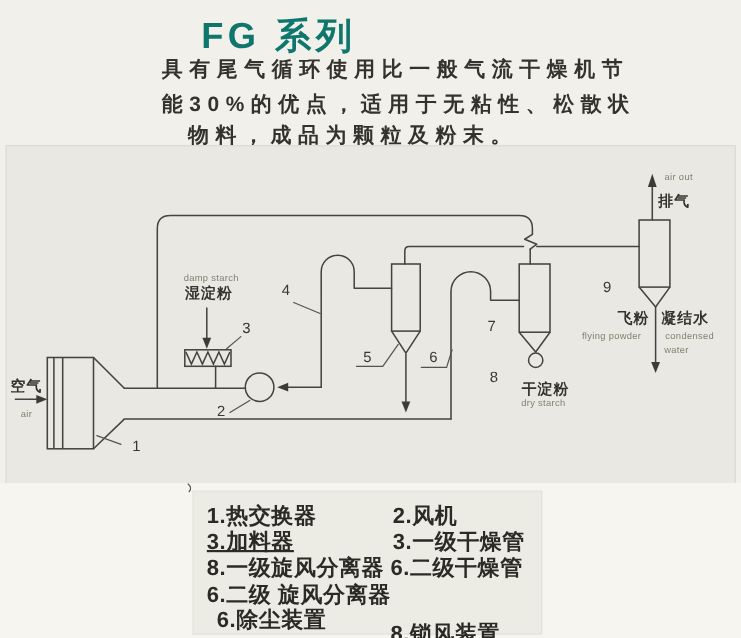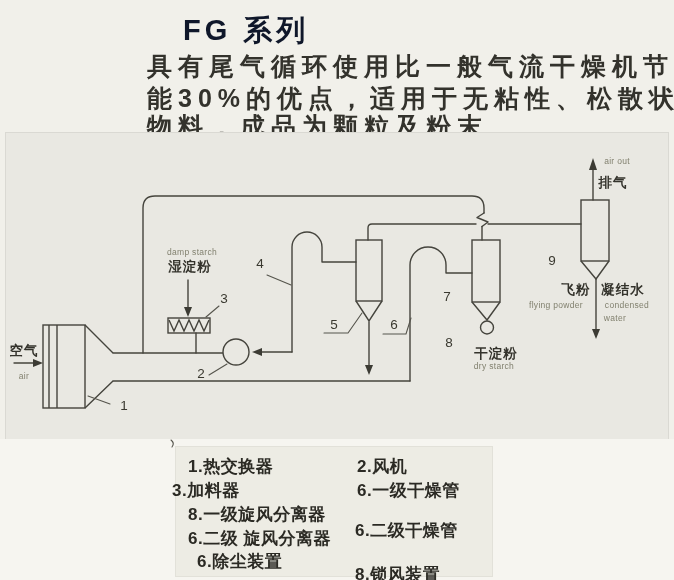--- a/index.html
+++ b/index.html
@@ -8,48 +8,48 @@
     width:674px;height:580px;
     background:#f1f0ea;
     font-family:"Liberation Sans","DejaVu Sans",sans-serif;
     color:#2f2e28;
     overflow:hidden;
   }
   .abs{position:absolute;}
   
   #page-title{
     left:183px;top:11px;
-    font-size:29px;font-weight:700;letter-spacing:4px;
-    color:#0f172a;white-space:nowrap;
+    font-size:33px;font-weight:700;letter-spacing:4px;
+    color:#0f766e;white-space:nowrap;
   }
   .desc-line{
     left:147px;
-    font-size:25px;font-weight:600;letter-spacing:6px;
+    font-size:19px;font-weight:600;letter-spacing:6px;
     color:#33322c;white-space:nowrap;
   }
   #desc-1{top:50px;}
   #desc-2{top:82px;}
-  #desc-3{top:110px;}
+  #desc-3{top:110px;margin-left:24px;}
   
   #diagram-panel{
     left:5px;top:132px;width:662px;height:306px;
     background:#e9e8e2;
     border:1px solid rgba(90,90,80,0.10);
   }
   #lower-area{
     left:0;top:439px;width:674px;height:141px;
     background:#f6f5f0;
   }
   #legend-panel{
     left:175px;top:446px;width:316px;height:129px;
     background:#edece4;
     border:1px solid rgba(90,90,80,0.07);
   }
   .legend-item{
-    font-size:17px;font-weight:600;letter-spacing:0.5px;
+    font-size:20px;font-weight:600;letter-spacing:0.5px;
     color:#2b2a24;white-space:nowrap;text-align:right;
   }
   #svg-overlay{left:0;top:0;width:674px;height:580px;pointer-events:none;}
   svg text{font-family:"Liberation Sans","DejaVu Sans",sans-serif;}
   .cn-label{font-size:13.5px;font-weight:600;fill:#34332c;letter-spacing:1px;}
   .en-label{font-size:8.5px;font-weight:400;fill:#82816f;letter-spacing:0.3px;}
   .num-label{font-size:13.5px;font-weight:500;fill:#3a3930;}
   .pipe{stroke:#45443d;stroke-width:1.4;fill:none;stroke-linecap:round;stroke-linejoin:round;}
   .leader{stroke:#55544c;stroke-width:1.1;fill:none;stroke-linecap:round;}
   .arrowhead{fill:#3c3b34;stroke:none;}
@@ -63,24 +63,24 @@
 <div class="abs desc-line" id="desc-1">具有尾气循环使用比一般气流干燥机节</div>
 <div class="abs desc-line" id="desc-2">能30%的优点，适用于无粘性、松散状</div>
 <div class="abs desc-line" id="desc-3">物料，成品为颗粒及粉末。</div>
 
 <div class="abs" id="diagram-panel"></div>
 <div class="abs" id="lower-area"></div>
 <div class="abs" id="legend-panel"></div>
 
 <div class="abs legend-item" style="left:188px;top:455px;">1.热交换器</div>
 <div class="abs legend-item" style="left:357px;top:455px;">2.风机</div>
-<div class="abs legend-item" style="left:172px;top:479px;">3.加料器</div>
-<div class="abs legend-item" style="left:357px;top:479px;">6.一级干燥管</div>
+<div class="abs legend-item" style="left:188px;top:479px;text-decoration:underline;">3.加料器</div>
+<div class="abs legend-item" style="left:357px;top:479px;">3.一级干燥管</div>
 <div class="abs legend-item" style="left:188px;top:503px;">8.一级旋风分离器</div>
-<div class="abs legend-item" style="left:355px;top:503px;margin-top:16px;">6.二级干燥管</div>
+<div class="abs legend-item" style="left:355px;top:503px;">6.二级干燥管</div>
 <div class="abs legend-item" style="left:188px;top:527px;">6.二级 旋风分离器</div>
 <div class="abs legend-item" style="left:355px;top:527px;margin-top:36px;">8.锁风装置</div>
 <div class="abs legend-item" style="left:197px;top:550px;">6.除尘装置</div>
 
 <svg class="abs" id="svg-overlay" viewBox="0 0 674 580">
 
   <g>
 
     <path class="pipe" d="M143,353 L143,208 Q143,196 155,196 L472,196 Q484,196 484,208 L484,213"></path>
 

